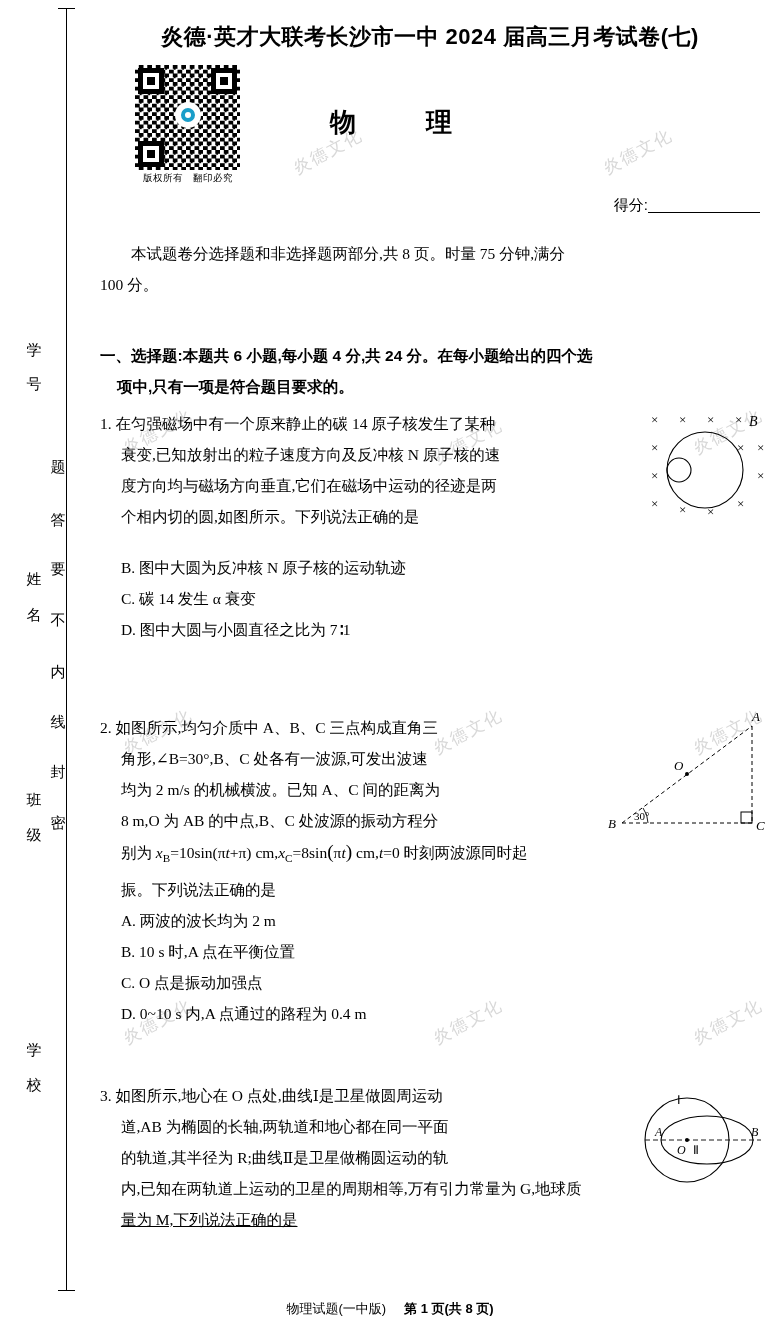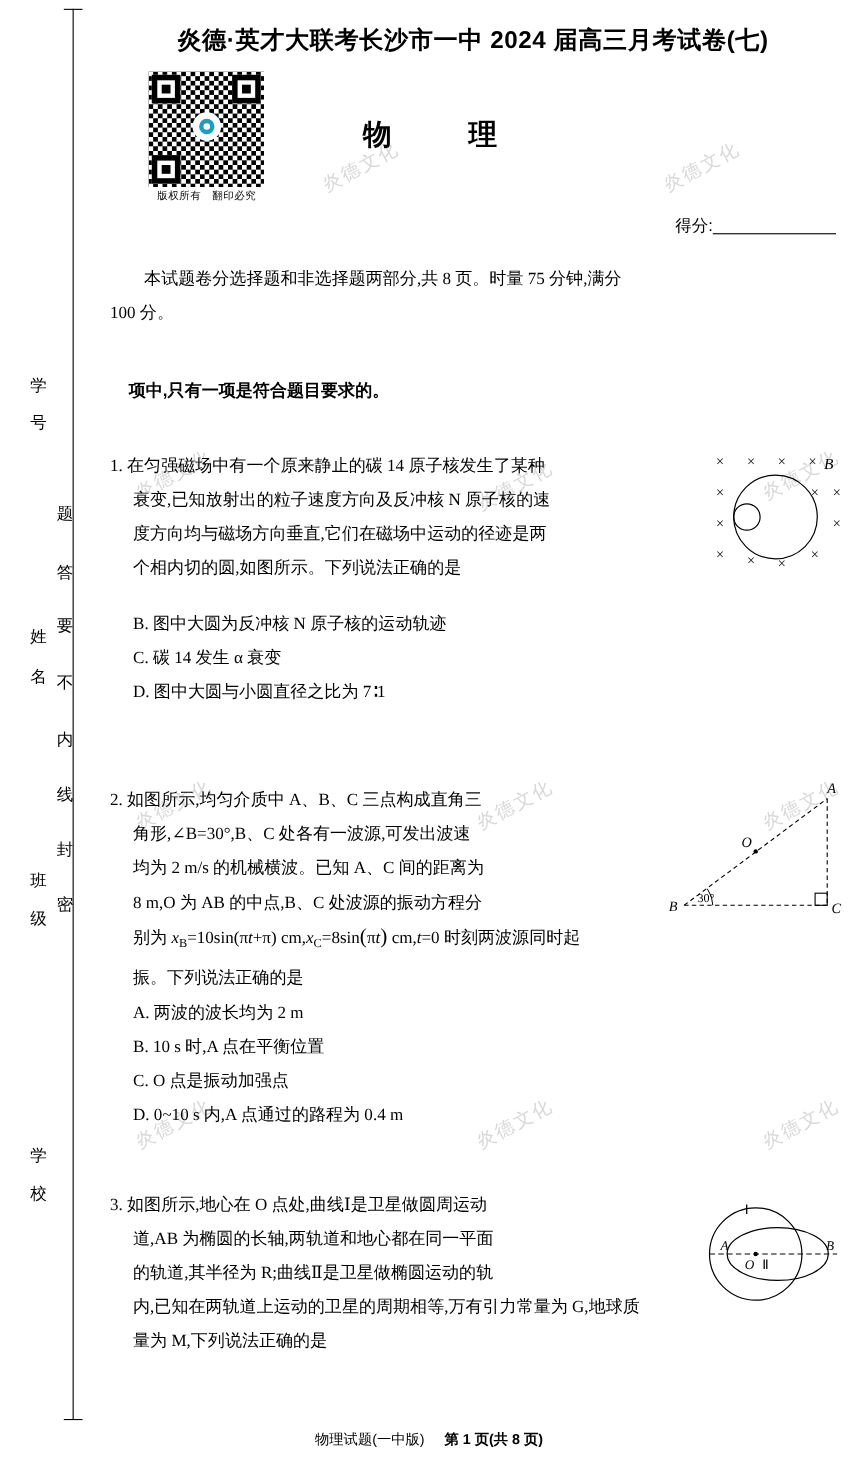--- a/index.html
+++ b/index.html
@@ -262,20 +262,21 @@
   <div class="score-line">
     <span>得分:</span><span class="score-blank"></span>
   </div>
 
   <div class="body-text" style="top:238px;">
     <div class="indent">本试题卷分选择题和非选择题两部分,共 8 页。时量 75 分钟,满分</div>
     <div>100 分。</div>
   </div>
 
   <div class="sec-title" style="top:340px;">
+    <span>一、选择题:本题共 6 小题,每小题 4 分,共 24 分。在每小题给出的四个选</span>
     <span class="l2">项中,只有一项是符合题目要求的。</span>
   </div>
 
   <div class="q" style="left:100px; top:408px; width:560px;">
     <span class="stem hang">1. 在匀强磁场中有一个原来静止的碳 14 原子核发生了某种</span>
     <span class="stem" style="padding-left:1.35em;">衰变,已知放射出的粒子速度方向及反冲核 N 原子核的速</span>
     <span class="stem" style="padding-left:1.35em;">度方向均与磁场方向垂直,它们在磁场中运动的径迹是两</span>
     <span class="stem" style="padding-left:1.35em;">个相内切的圆,如图所示。下列说法正确的是</span>
     <span class="opt" style="padding-left:1.35em;margin-top:20px;">B. 图中大圆为反冲核 N 原子核的运动轨迹</span>
     <span class="opt" style="padding-left:1.35em;">C. 碳 14 发生 α 衰变</span>
@@ -330,21 +331,21 @@
       <text x="74" y="62" font-family="Liberation Serif, serif" font-size="13" font-style="italic">O</text>
       <text x="34" y="112" font-family="Liberation Serif, serif" font-size="11">30°</text>
     </svg>
   </div>
 
   <div class="q" style="left:100px; top:1080px; width:560px;">
     <span class="stem hang">3. 如图所示,地心在 O 点处,曲线Ⅰ是卫星做圆周运动</span>
     <span class="stem" style="padding-left:1.35em;">道,AB 为椭圆的长轴,两轨道和地心都在同一平面</span>
     <span class="stem" style="padding-left:1.35em;">的轨道,其半径为 R;曲线Ⅱ是卫星做椭圆运动的轨</span>
     <span class="stem" style="padding-left:1.35em; width:640px; display:block;">内,已知在两轨道上运动的卫星的周期相等,万有引力常量为 G,地球质</span>
-    <span class="stem" style="padding-left:1.35em;">量为 M,下列说法正确的是</span>
+    <span class="stem" style="padding-left:1.35em;text-decoration:underline;">量为 M,下列说法正确的是</span>
   </div>
 
   <div class="figbox" style="left:615px; top:1078px; width:160px; height:110px;">
     <svg width="160" height="110" viewBox="0 0 160 110">
       <circle cx="72" cy="62" r="42" fill="none" stroke="#000" stroke-width="1.1"></circle>
       <ellipse cx="92" cy="62" rx="46" ry="24" fill="none" stroke="#000" stroke-width="1.1"></ellipse>
       <line x1="30" y1="62" x2="146" y2="62" stroke="#000" stroke-width="0.9" stroke-dasharray="5 3"></line>
       <circle cx="72" cy="62" r="2" fill="#000"></circle>
       <text x="62" y="26" font-family="Liberation Serif, serif" font-size="12">Ⅰ</text>
       <text x="78" y="76" font-family="Liberation Serif, serif" font-size="12">Ⅱ</text>

